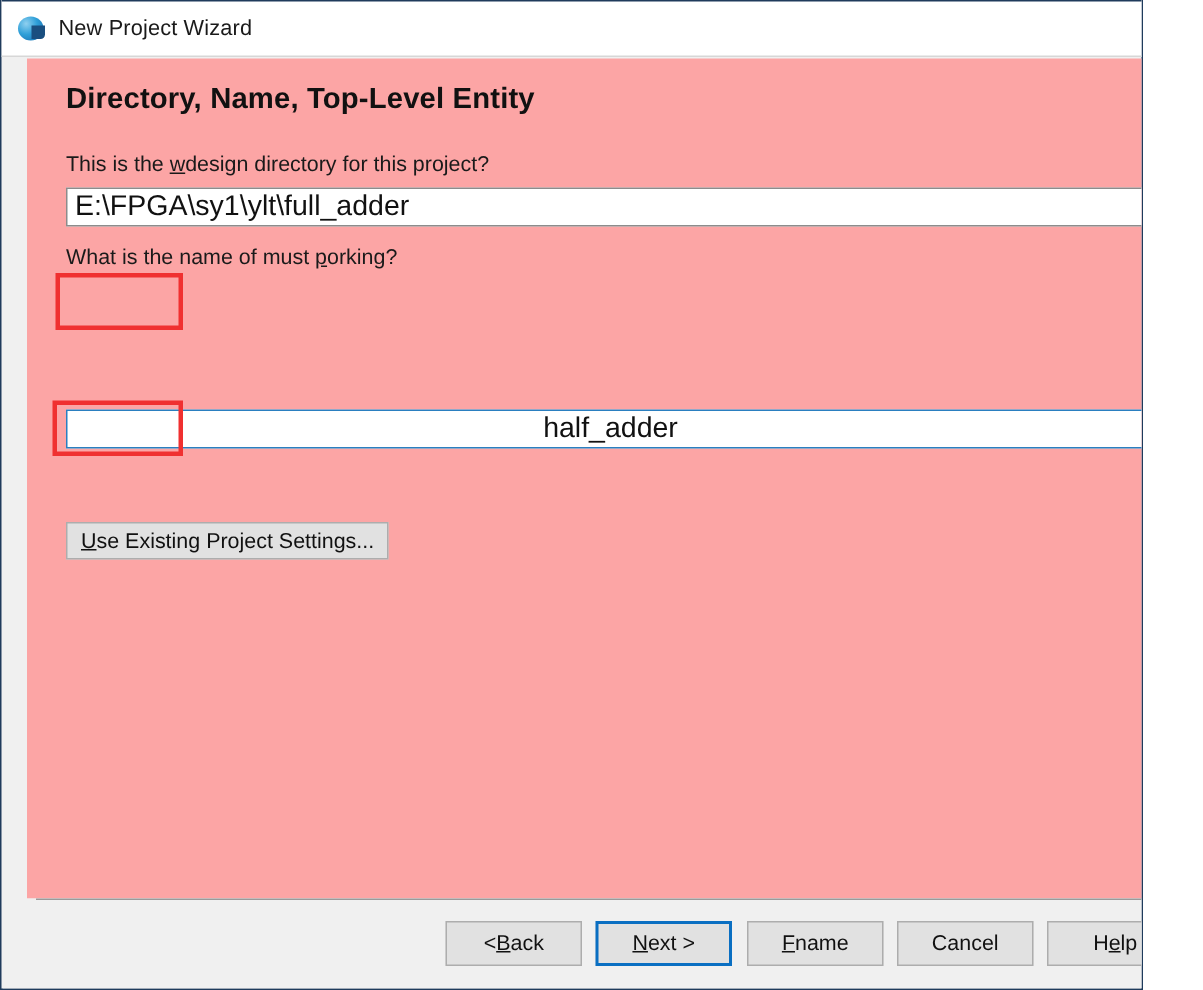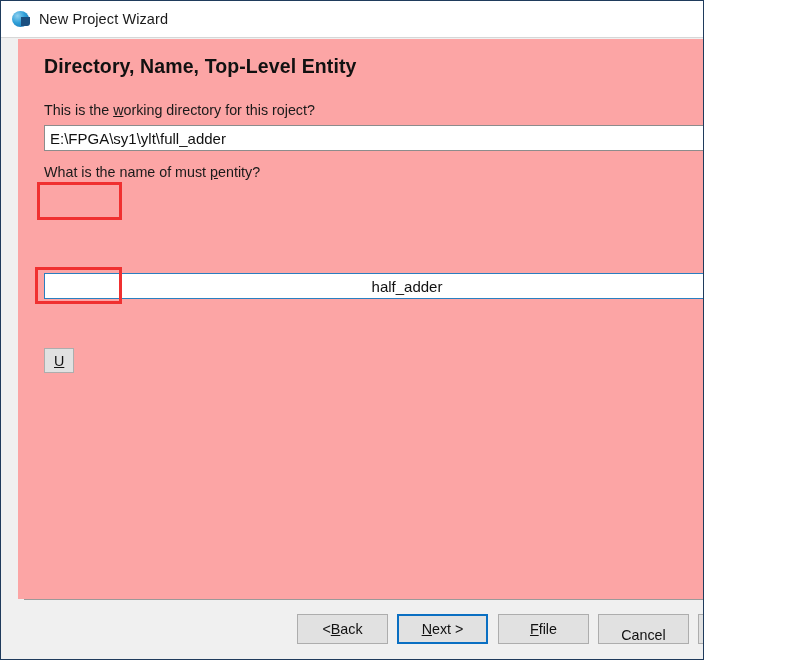--- a/index.html
+++ b/index.html
@@ -6,21 +6,21 @@
   html, body {
     margin: 0; padding: 0;
     width: 802px; height: 660px;
     font-family: "Liberation Sans", sans-serif;
     background: #ffffff;
     overflow: hidden;
   }
 
   #window {
     position: relative;
-    width: 704px; height: 660px;
+    width: 762px; height: 660px;
     background: #f0f0f0;
     border: 1px solid #1f3b5c;
     border-top: none;
     overflow: hidden;
   }
 
   
   #titlebar {
     position: absolute;
     left: 0; top: 0;
@@ -89,21 +89,21 @@
     white-space: nowrap;
   }
   .q-label.wrap { white-space: normal; width: 745px; line-height: 19px; }
   .q-label u { text-decoration: underline; }
   .text-input {
     position: absolute;
     height: 26px;
     background: #ffffff;
     border: 1px solid #8c8c8c;
     font-family: "Liberation Sans", sans-serif;
-    font-size: 15px;
+    font-size: 19px;
     color: #111111;
     padding: 0 5px;
     line-height: 24px;
     outline: none;
   }
   .text-input.focused { border: 1px solid #2a7fc0; }
 
   .browse-button {
     position: absolute;
     width: 26px; height: 26px;
@@ -201,35 +201,36 @@
         <line x1="12" y1="1" x2="1" y2="12" stroke="#1a1a1a" stroke-width="1.2"></line>
       </svg>
     </div>
   </div>
 
   <div id="content">
 
     <div id="page-title">Directory, Name, Top-Level Entity</div>
 
     <div class="q-label" style="left:26px; top:63px;">
-      <span>This is the </span><u>w</u><span>orking directory for this roject?</span>
+      <span>This is the </span><u>w</u><span>design directory for this project?</span>
     </div>
     <input class="text-input" style="left: 26px; top: 86px; width: 726px;" value="E:\FPGA\sy1\ylt\full_adder">
     <div class="browse-button" style="left:754px; top:86px;">...</div>
 
     <div class="q-label" style="left:26px; top:125px;">
-      <span>What is the name of must </span><u>p</u><span>entity?</span>
+      <span>What is the name of must </span><u>p</u><span>orking?</span>
     </div>
     <div class="browse-button" style="left:754px; top:149px;">...</div>
 
     <input class="text-input focused" style="left: 26px; top: 234px; width: 726px; text-align: center;" value="half_adder">
     <div class="browse-button" style="left:754px; top:234px;">...</div>
 
     <div id="use-existing-button">
       <u>U</u>
+        <span>se Existing Project Settings...</span>
     </div>
 
     <div class="annotation-box" style="left:19px; top:143px; width:85px; height:38px;"></div>
     <div class="annotation-box" style="left:17px; top:228px; width:87px; height:37px;"></div>
 
   </div>
 
   <div id="footer">
     <div id="footer-separator"></div>
 
@@ -241,24 +242,24 @@
 
     <div class="dialog-button default-focus" style="left:395px; width:91px;">
       <span></span>
         <u>N</u>
         <span>ext &gt;</span>
     </div>
 
     <div class="dialog-button" style="left:496px; width:91px;">
       <span></span>
         <u>F</u>
-        <span>file</span>
-    </div>
-
-    <div class="dialog-button" style="left:596px; width:91px;align-items:flex-end;">
+        <span>name</span>
+    </div>
+
+    <div class="dialog-button" style="left:596px; width:91px;">
       <span>Cancel</span>
         <u></u>
         <span></span>
     </div>
 
     <div class="dialog-button" style="left:696px; width:91px;">
       <span>H</span>
         <u>e</u>
         <span>lp</span>
     </div>

